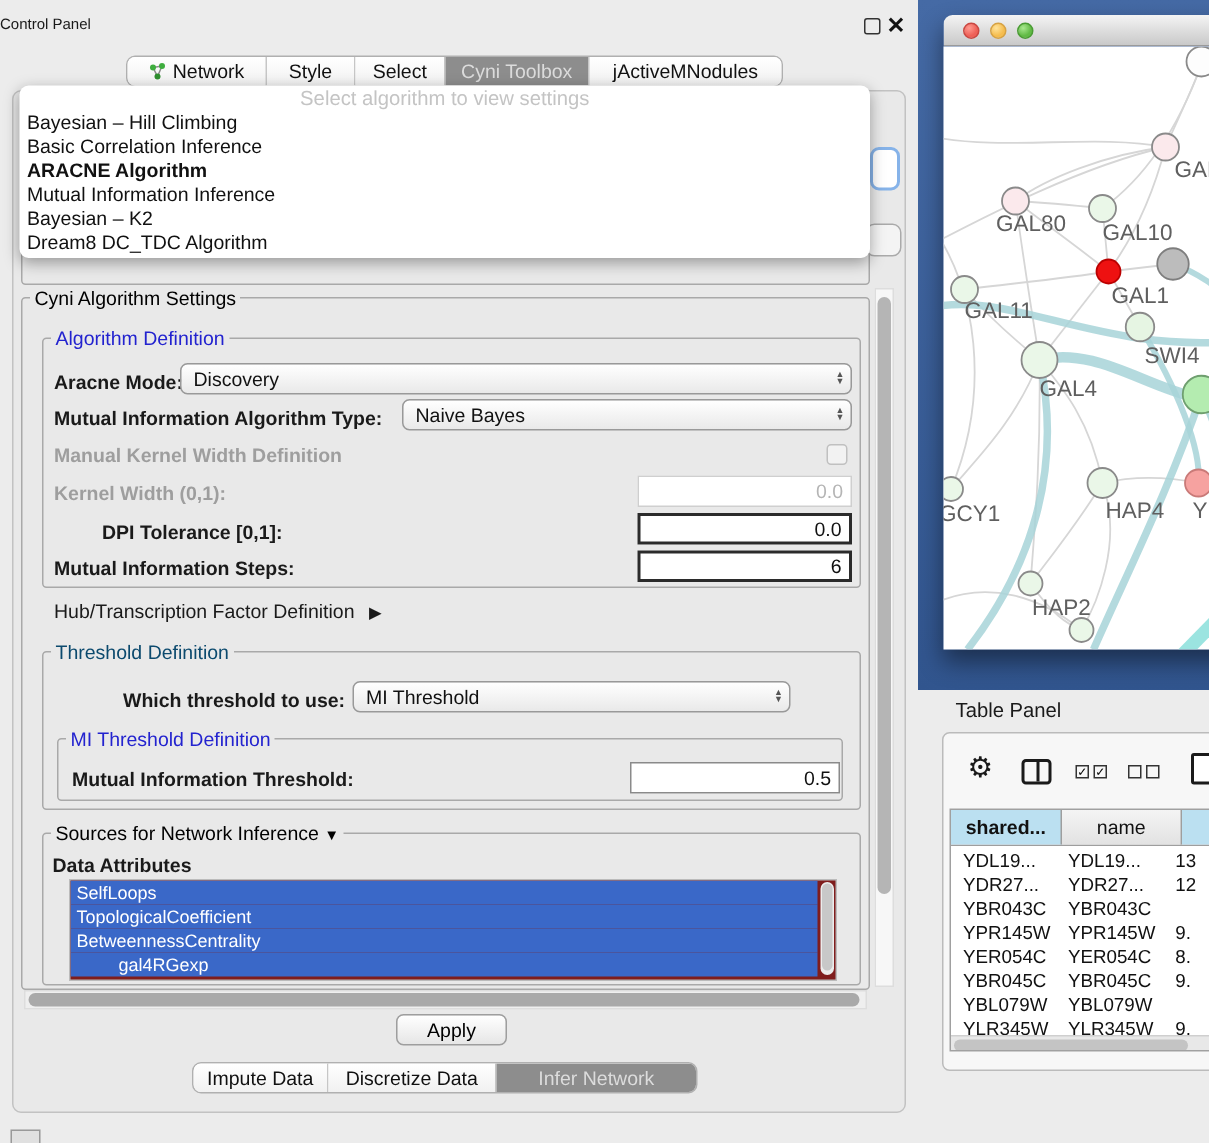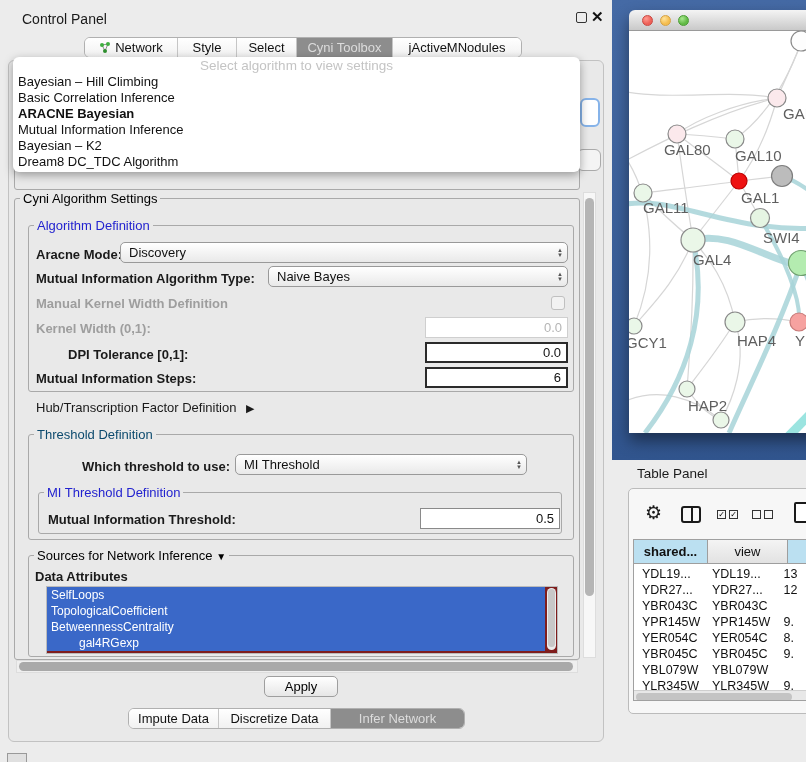--- a/index.html
+++ b/index.html
@@ -37,21 +37,21 @@
         border-right:1px solid #9e9e9e; }
   .trow { position:absolute; display:flex; height:16px; line-height:16px; font-size:12.5px; color:#111; width:174px; }
   .tc { padding-left:8px; white-space:nowrap; overflow:hidden; }
   .nlab { position:absolute; font-size:15px; color:#5f5f5f; white-space:nowrap; }
   .light { width:11px; height:11px; border-radius:50%; margin-right:7px; }
 </style>
 </head>
 <body>
 
 <div class="abs" style="left:0;top:0;width:612px;height:762px;background:#ececec;">
-  <div class="lbl" style="left:22px;top:11px;font-size:14px;">Control Panel</div>
+  <div class="lbl" style="left:0;top:11px;font-size:10px;">Control Panel</div>
   <div class="abs" style="left:576px;top:12px;width:11px;height:11px;border:1.5px solid #333;border-radius:2px;"></div>
   <div class="abs" style="left:591px;top:8px;font-size:15px;font-weight:bold;color:#111;">✕</div>
 
   <div class="abs" style="left:8px;top:60px;width:596px;height:682px;background:#e9e9e9;border:1px solid #c2c2c2;border-radius:6px;"></div>
 
   <div class="tabbar" style="left:84px;top:37px;">
     <div class="tabseg" style="width:93px;">
       <svg width="12" height="12" style="margin-right:4px;">
         <line x1="3" y1="3" x2="9" y2="2" stroke="#8a8a8a"></line>
           <line x1="3" y1="3" x2="6" y2="9" stroke="#8a8a8a"></line>
@@ -184,21 +184,21 @@
       </div>
     <div class="tabseg sel" style="width:133px;">
         <span>Infer Network</span>
       </div>
   </div>
 
   <div class="abs" style="left:13px;top:57px;width:567px;height:115px;background:#fff;border-radius:6px;box-shadow:0 3px 10px rgba(0,0,0,0.35);z-index:50;">
     <div style="text-align:center;font-size:13.5px;color:#c4c4c4;height:17px;line-height:18px;">Select algorithm to view settings</div>
     <div class="ditem">Bayesian – Hill Climbing</div>
     <div class="ditem">Basic Correlation Inference</div>
-    <div class="ditem b">ARACNE Bayesian</div>
+    <div class="ditem b">ARACNE Algorithm</div>
     <div class="ditem">Mutual Information Inference</div>
     <div class="ditem">Bayesian – K2</div>
     <div class="ditem">Dream8 DC_TDC Algorithm</div>
   </div>
 
   <div class="abs" style="left:7px;top:753px;width:20px;height:12px;background:#e0e0e0;border:1.5px solid #999;"></div>
 </div>
 
 <div class="abs" style="left:613px;top:363px;width:0;height:0;border-left:5px solid #9a9a9a;border-top:4px solid transparent;border-bottom:4px solid transparent;"></div>
 
@@ -297,21 +297,21 @@
     <div style="width:9px;height:9px;border:1.5px solid #333;"></div>
   </div>
   <div class="abs" style="left:165px;top:13px;width:16px;height:21px;border:2px solid #1a1a1a;border-radius:2px;background:#fff;"></div>
 
   <div class="abs" style="left:4px;top:50px;width:184px;height:162px;border:1px solid #a0a0a0;background:#fff;overflow:hidden;">
     <div class="abs" style="left:0;top:0;width:184px;height:24px;display:flex;border-bottom:1px solid #9e9e9e;">
       <div class="th" style="width:74px;background:#bbe0f1;font-weight:bold;">
           <span>shared...</span>
         </div>
       <div class="th" style="width:80px;background:linear-gradient(#f4f4f4,#e2e2e2);">
-          <span>view</span>
+          <span>name</span>
         </div>
       <div class="th" style="width:30px;background:#bbe0f1;border-right:0;">
           <span></span>
         </div>
     </div>
     <div class="trow" style="top:26px;">
         <div class="tc" style="width:74px;">YDL19...</div>
         <div class="tc" style="width:80px;">YDL19...</div>
         <div class="tc" style="width:30px;padding-left:4px;">13</div>
       </div>

